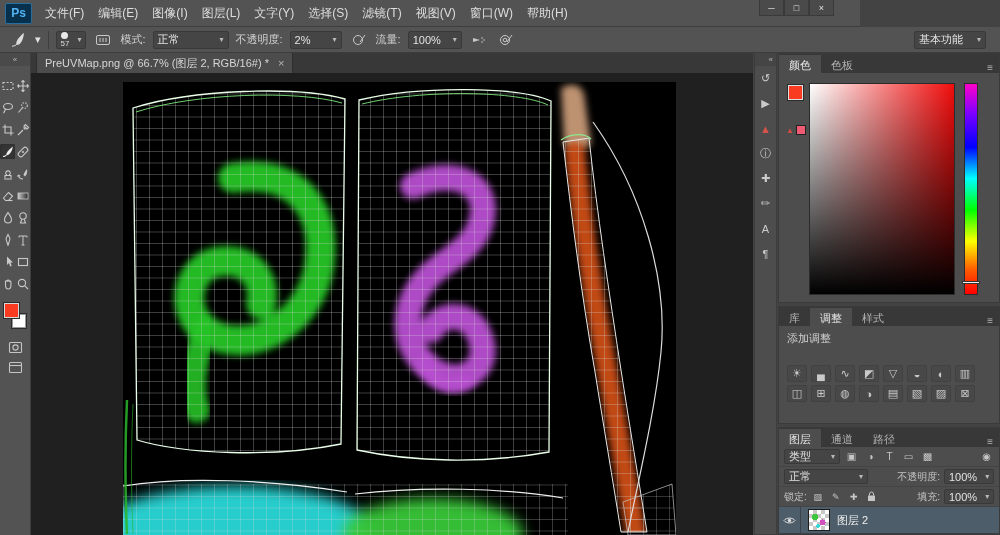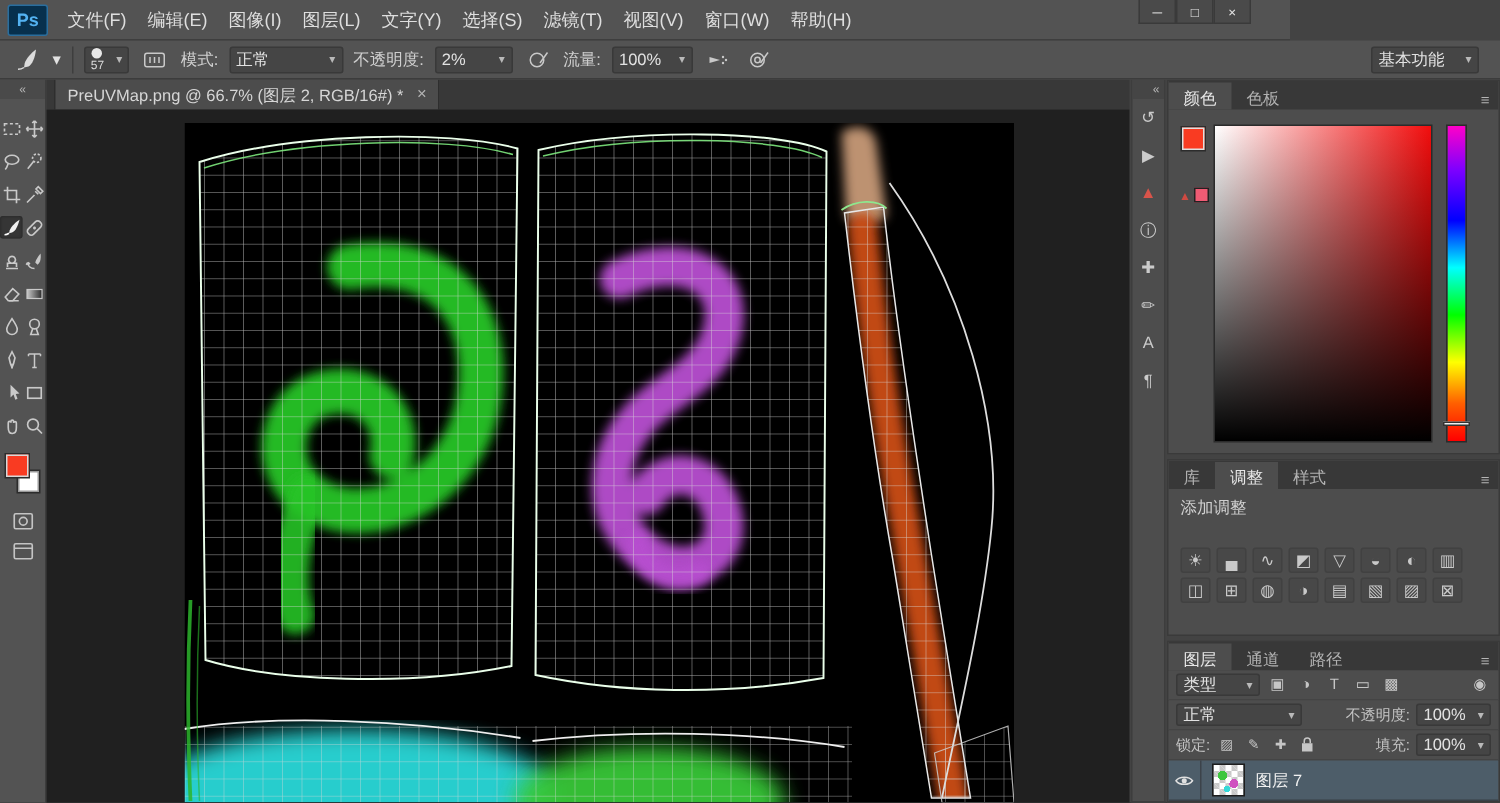--- a/index.html
+++ b/index.html
@@ -539,18 +539,18 @@
     </div>
     <div id="layerlist">
       <div class="layerrow">
         <span class="eyegutter">
           <svg width="13" height="9" viewBox="0 0 13 9">
               <path d="M1 4.5C3.2 1.3 9.8 1.3 12 4.5 9.8 7.7 3.2 7.7 1 4.5Z" fill="none" stroke="#e0e0e0"></path>
               <circle cx="6.5" cy="4.5" r="1.7" fill="#e0e0e0"></circle>
             </svg>
         </span>
         <span class="thumb"></span>
-        <span class="layername">图层 7</span>
+        <span class="layername">图层 2</span>
       </div>
       <div id="stubrow"></div>
     </div>
   </div>
 </div>
 
 </body></html>

